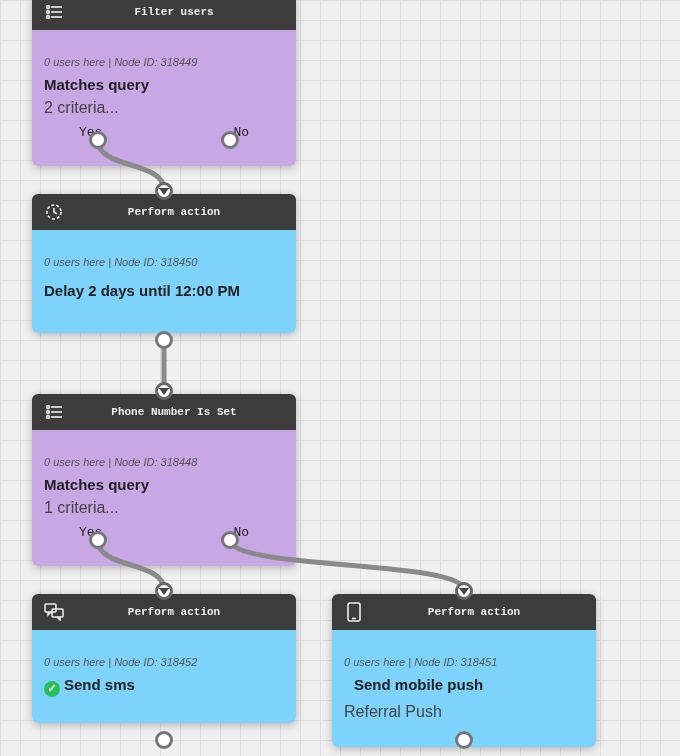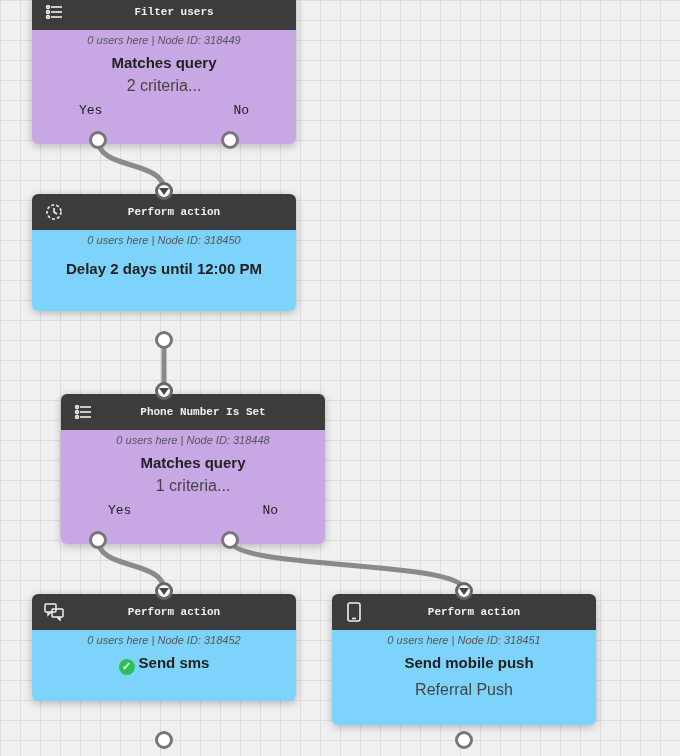--- a/index.html
+++ b/index.html
@@ -50,22 +50,21 @@
     flex: 1;
     text-align: center;
     font-size: 11px;
     font-weight: 600;
     color: #f0f0f0;
     font-family: "Courier New", monospace;
   }
   .node-body {
     border-bottom-left-radius: 6px;
     border-bottom-right-radius: 6px;
-    padding: 4px 12px 26px 12px;
-    text-align: center;
+    padding: 26px 12px 26px 12px;
     position: relative;
   }
   .body-purple { background: #c8a7e5; }
   .body-gray   { background: #7dd3fc; }
   .meta {
     font-size: 11px;
     color: #555;
     font-style: italic;
   }
   .main-line {
@@ -193,21 +192,21 @@
     <div class="node-body body-gray">
       <div class="meta">
         <span>0 users here</span><span> | </span><span>Node ID: 318450</span>
       </div>
       <div class="main-line" style="margin-top:14px; margin-bottom:8px;">Delay 2 days until 12:00 PM</div>
     </div>
   </div>
   <div class="port" style="left:164px; top:340px;"></div>
 
   <div class="port-in-arrow" style="left:164px; top:391px;"></div>
-  <div class="node" style="left:32px; top:394px;margin-left:29px;">
+  <div class="node" style="left:32px; top:394px;">
     <div class="node-header">
       <span class="icon">
         <svg width="18" height="14" viewBox="0 0 18 14">
             <g stroke="#eee" stroke-width="1.6" fill="none">
               <circle cx="3" cy="2" r="1.4"></circle>
               <line x1="6" y1="2" x2="17" y2="2"></line>
               <circle cx="3" cy="7" r="1.4"></circle>
               <line x1="6" y1="7" x2="17" y2="7"></line>
               <circle cx="3" cy="12" r="1.4"></circle>
               <line x1="6" y1="12" x2="17" y2="12"></line>

